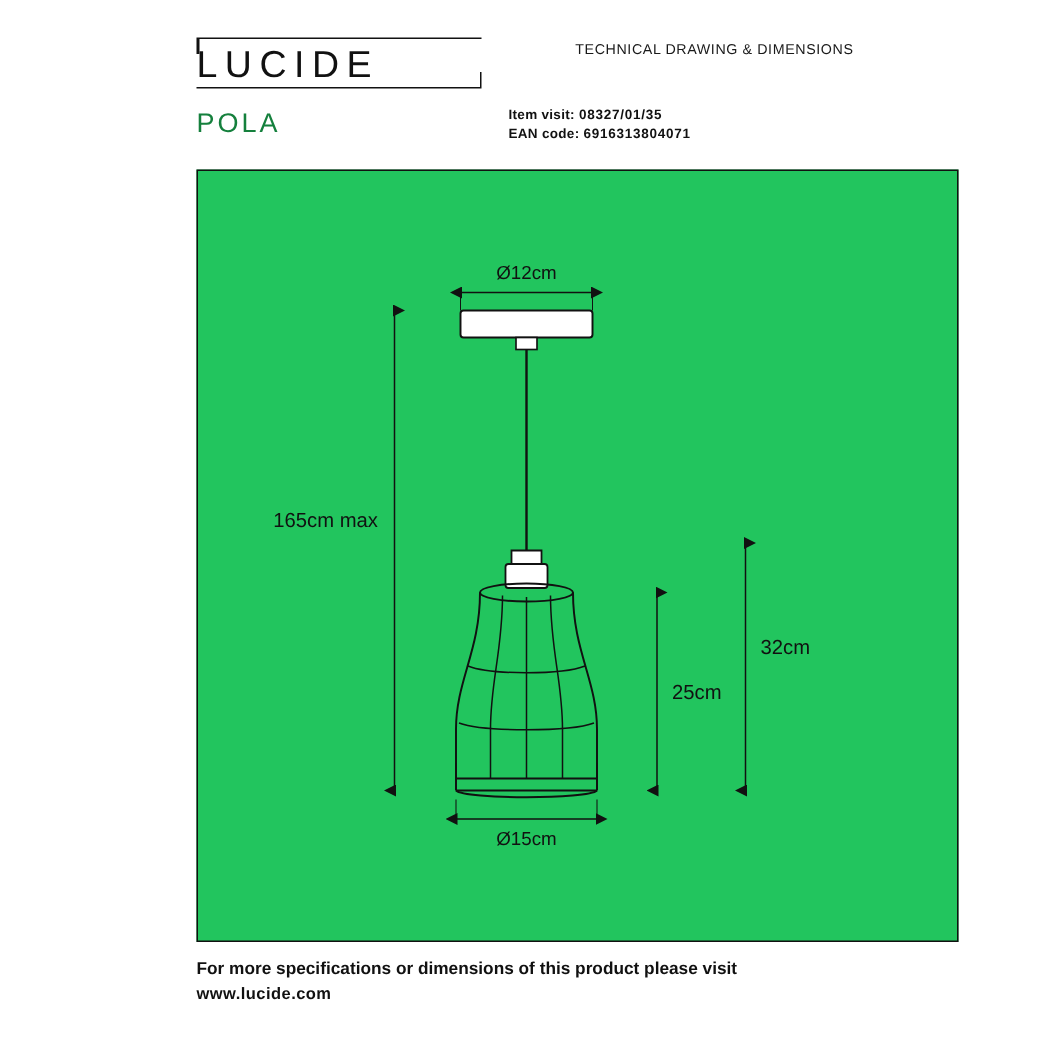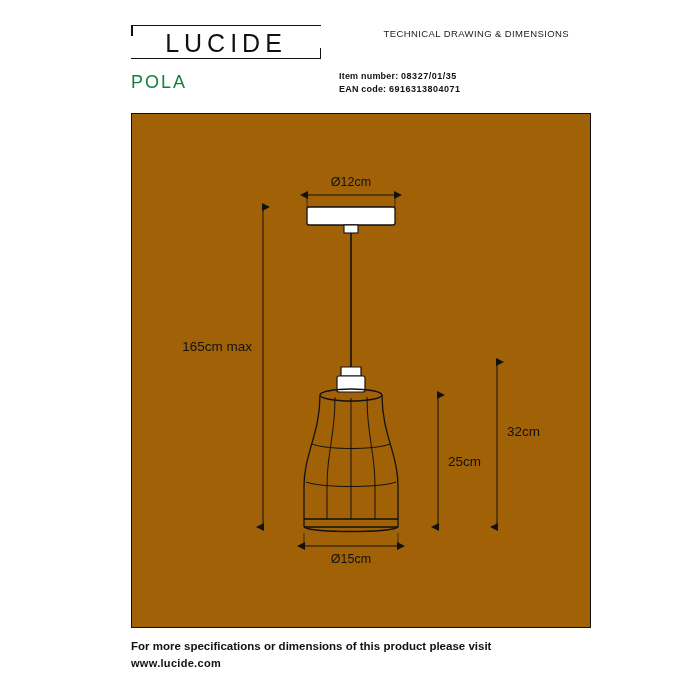--- a/index.html
+++ b/index.html
@@ -32,21 +32,21 @@
     border-bottom: 1.5px solid #111;
     box-sizing: border-box;
   }
   .brand-text {
     position: absolute;
     left: 0;
     top: 0;
     width: 190px;
     height: 34px;
     line-height: 34px;
-    text-align: center;
+    text-align: left;
     font-size: 25px;
     letter-spacing: 5px;
     font-family: "Liberation Sans", sans-serif;
     font-weight: 400;
     color: #111;
   }
   .brand-tick-left {
     position: absolute;
     left: 0;
     top: 0;
@@ -96,25 +96,25 @@
   .item-info span.val {
     font-weight: bold;
     letter-spacing: 0.5px;
   }
 
   
   .frame {
     position: absolute;
     left: 131px;
     top: 113px;
-    width: 460px;
+    width: 508px;
     height: 515px;
     border: 1px solid #111;
     box-sizing: border-box;
-    background: #a16207;
+    background: #22c55e;
   }
 
   
   .footer-1 {
     position: absolute;
     left: 131px;
     top: 640px;
     font-size: 11.5px;
     font-weight: bold;
     color: #111;
@@ -159,21 +159,21 @@
     <div class="brand-tick-right"></div>
     <div class="brand-text">LUCIDE</div>
   </div>
 
   <div class="tech-label">TECHNICAL DRAWING &amp; DIMENSIONS</div>
 
   <div class="product-name">POLA</div>
 
   <div class="item-info">
     <div>
-      <span>Item number:</span>
+      <span>Item visit:</span>
       <span class="val">08327/01/35</span>
     </div>
     <div>
       <span>EAN code:</span>
       <span class="val">6916313804071</span>
     </div>
   </div>
 
   <div class="frame">
     <svg class="drawing" viewBox="0 0 438 515">

